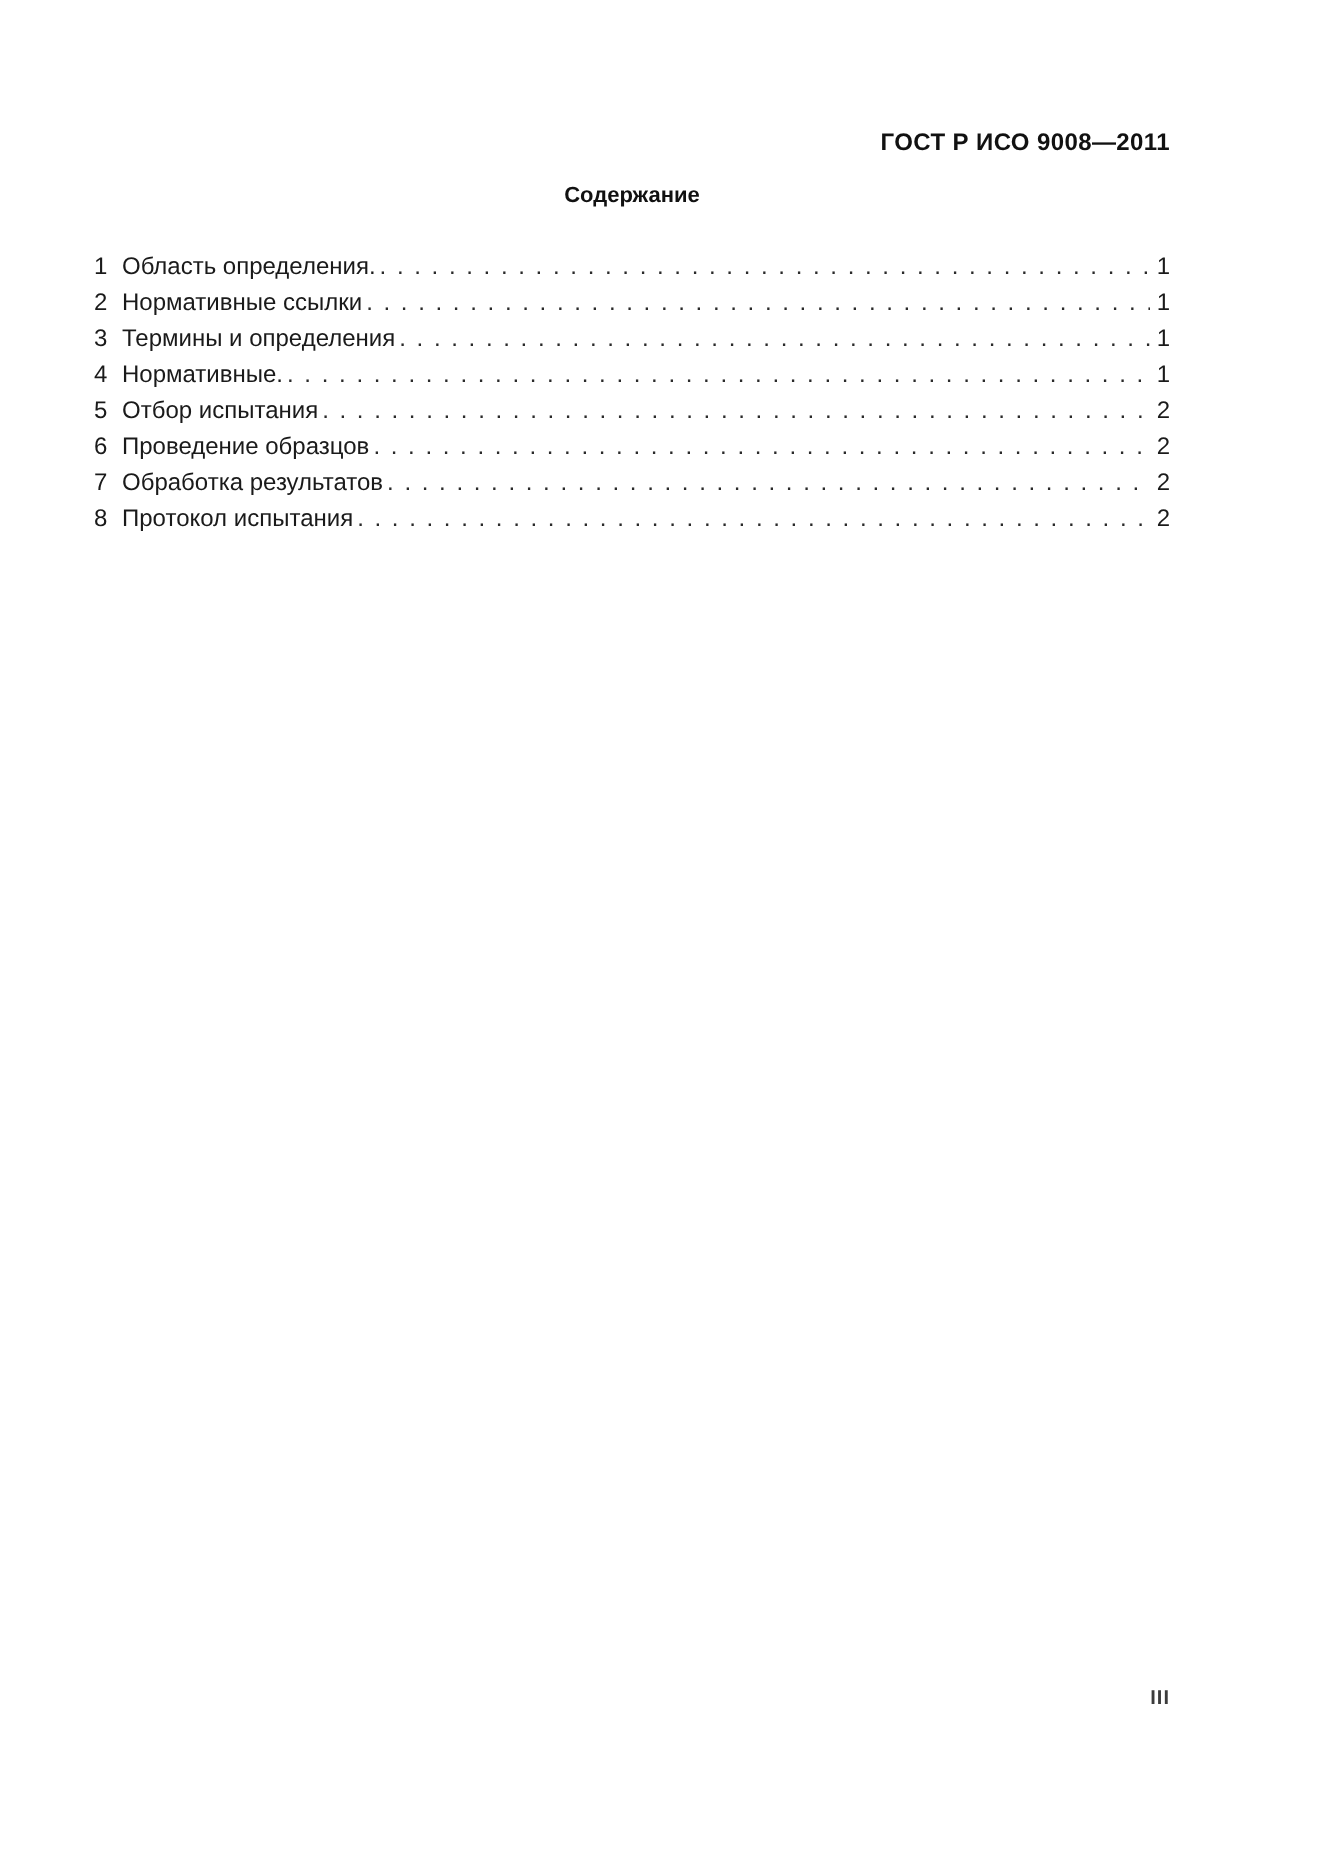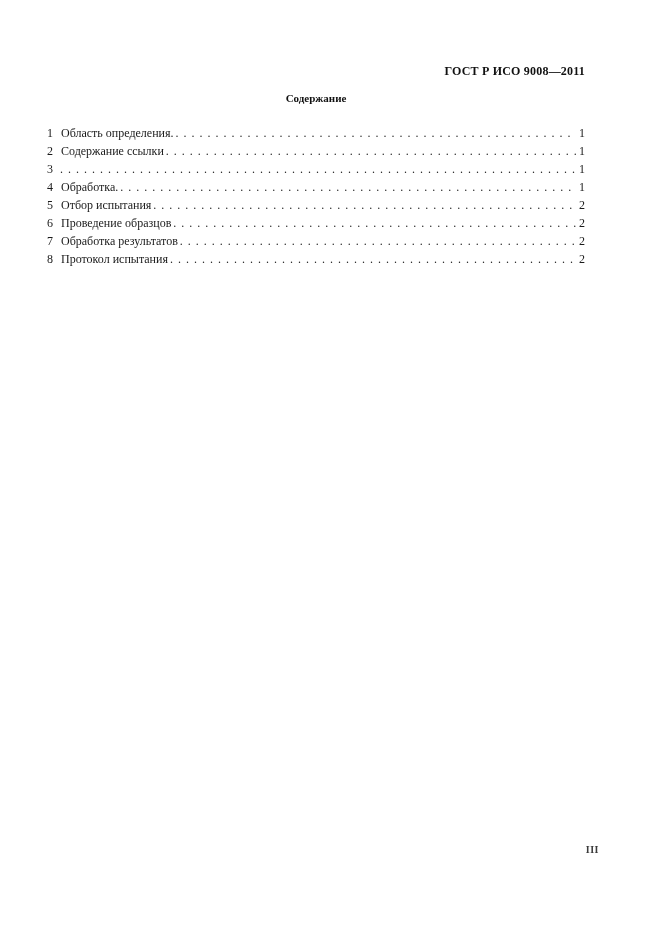--- a/index.html
+++ b/index.html
@@ -5,21 +5,21 @@
   html, body {
     margin: 0;
     padding: 0;
     background: #ffffff;
   }
   .page {
     position: relative;
     width: 661px;
     height: 936px;
     background: #ffffff;
-    font-family: Liberation Serif, serif;
+    font-family: Liberation Sans, sans-serif;
     color: #1a1a1a;
     overflow: hidden;
   }
   .doc-header {
     position: absolute;
     top: 64px;
     left: 47px;
     width: 538px;
     text-align: right;
     font-size: 12px;
@@ -72,21 +72,21 @@
     content: ". . . . . . . . . . . . . . . . . . . . . . . . . . . . . . . . . . . . . . . . . . . . . . . . . . . . . . . . . . . . . . . . . . . . . . . . . . . . . . . .";
     letter-spacing: 1px;
   }
   .toc-page {
     flex: none;
     text-align: right;
   }
   .folio {
     position: absolute;
     top: 844px;
-    left: 61px;
+    left: 47px;
     width: 538px;
     text-align: right;
     font-size: 10px;
     font-weight: bold;
     letter-spacing: 0.5px;
     color: #3c3c3c;
   }
 </style>
 </head>
 <body>
@@ -101,34 +101,35 @@
 
     <div class="toc-row">
       <span class="toc-num">1</span>
       <span class="toc-label">Область определения.</span>
       <span class="toc-leader"></span>
       <span class="toc-page">1</span>
     </div>
 
     <div class="toc-row">
       <span class="toc-num">2</span>
-      <span class="toc-label">Содержание ссылки</span>
+      <span class="toc-label">Нормативные ссылки</span>
       <span class="toc-leader"></span>
       <span class="toc-page">1</span>
     </div>
 
     <div class="toc-row">
       <span class="toc-num">3</span>
+      <span class="toc-label">Термины и определения</span>
       <span class="toc-leader"></span>
       <span class="toc-page">1</span>
     </div>
 
     <div class="toc-row">
       <span class="toc-num">4</span>
-      <span class="toc-label">Обработка.</span>
+      <span class="toc-label">Нормативные.</span>
       <span class="toc-leader"></span>
       <span class="toc-page">1</span>
     </div>
 
     <div class="toc-row">
       <span class="toc-num">5</span>
       <span class="toc-label">Отбор испытания</span>
       <span class="toc-leader"></span>
       <span class="toc-page">2</span>
     </div>

